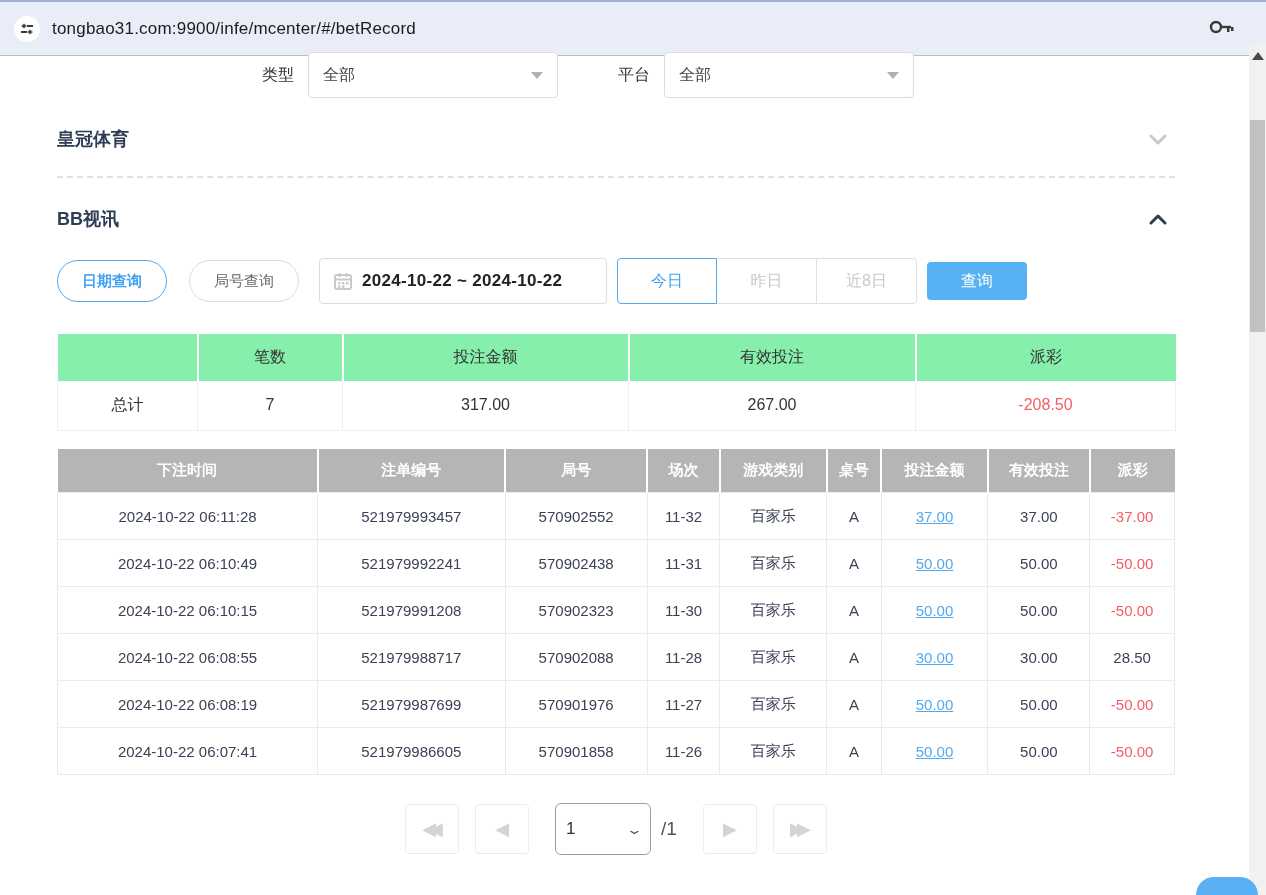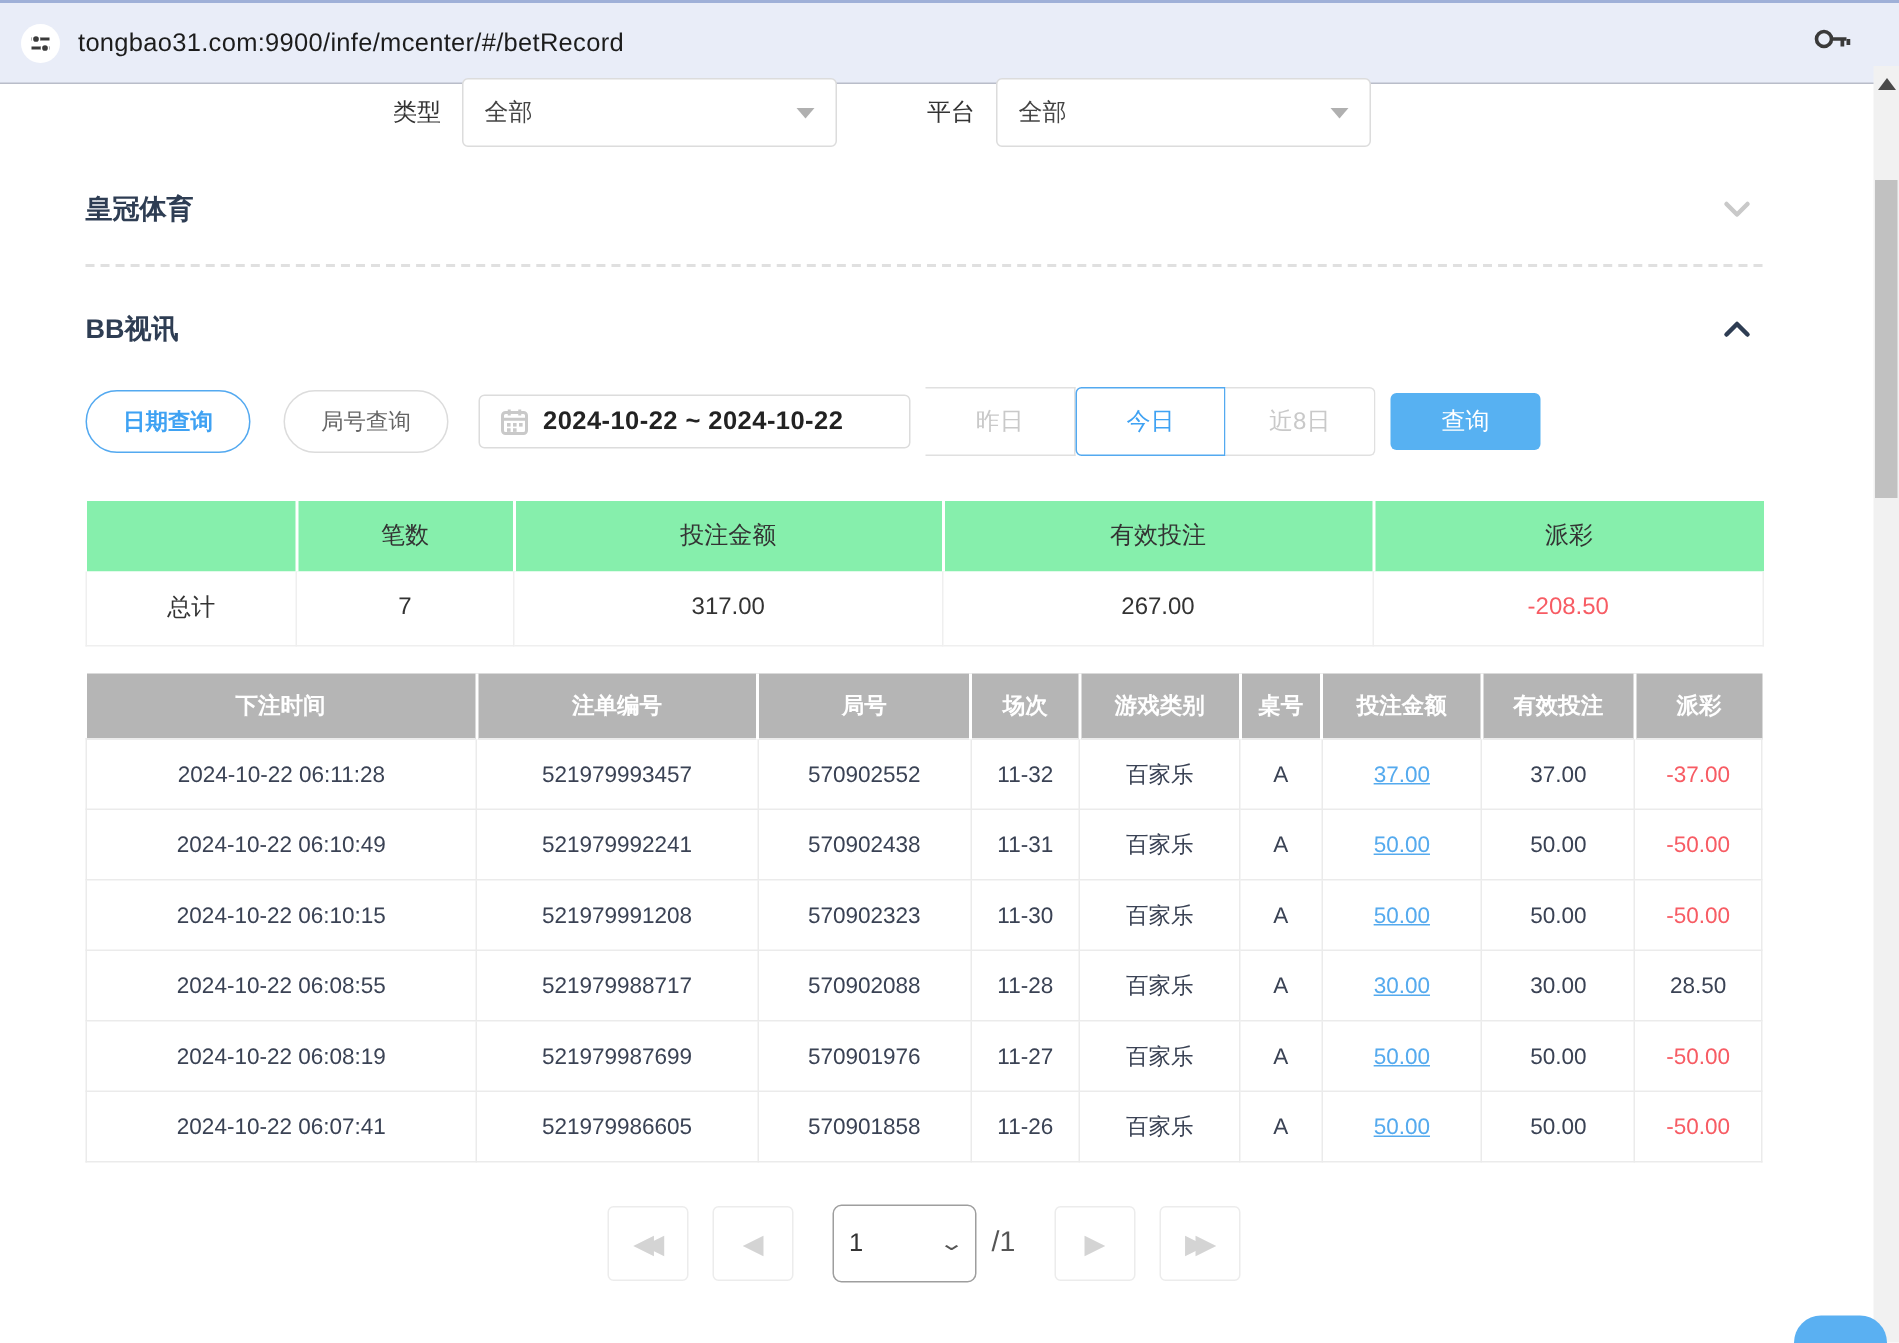--- a/index.html
+++ b/index.html
@@ -39,21 +39,21 @@
   .divider { border-top:2px dashed #e0e0e0; margin:22px 0 0 0; }
   .section-row.second { margin-top:26px; }
   .chev { width:22px; height:22px; margin-right:6px; }
 
   
   .controls { display:flex; align-items:center; margin-top:24px; height:46px; }
   .pill { height:42px; border-radius:21px; display:flex; align-items:center; justify-content:center;
     font-size:15px; padding:0 24px; background:#fff; cursor:pointer; }
   .pill.active { border:1px solid #53a9f0; color:#3fa2f3; font-weight:bold; }
   .pill.inactive { border:1px solid #dcdcdc; color:#666; margin-left:22px; }
-  .date-box { margin-left:20px; width:288px; height:36px; border:1px solid #dcdcdc; border-radius:4px;
+  .date-box { margin-left:20px; width:288px; height:46px; border:1px solid #dcdcdc; border-radius:4px;
     display:flex; align-items:center; padding:0 14px; background:#fff; }
   .date-text { font-size:17px; font-weight:bold; color:#222; margin-left:10px; letter-spacing:0.3px; }
   .seg-group { display:flex; margin-left:10px; height:46px; }
   .seg-btn { width:100px; height:46px; display:flex; align-items:center; justify-content:center;
     font-size:16px; background:#fff; border:1px solid #e0e0e0; border-left:none; }
   .seg-btn.active { border:1px solid #53a9f0; border-radius:4px 0 0 4px; color:#3fa2f3; }
   .seg-btn.mid { color:#c9c9c9; }
   .seg-btn.last { color:#c9c9c9; border-radius:0 4px 4px 0; }
   .search-btn { margin-left:10px; width:100px; height:38px; background:#57b1f2; border:none;
     border-radius:4px; color:#fff; font-size:16px; display:flex; align-items:center; justify-content:center; cursor:pointer; }
@@ -163,22 +163,22 @@
         <line x1="12.5" y1="1" x2="12.5" y2="5" stroke="#c9c9c9" stroke-width="2"></line>
         <rect x="4" y="10" width="2.4" height="2.4" fill="#c9c9c9"></rect>
         <rect x="8" y="10" width="2.4" height="2.4" fill="#c9c9c9"></rect>
         <rect x="12" y="10" width="2.4" height="2.4" fill="#c9c9c9"></rect>
         <rect x="4" y="13.5" width="2.4" height="2.4" fill="#c9c9c9"></rect>
         <rect x="8" y="13.5" width="2.4" height="2.4" fill="#c9c9c9"></rect>
       </svg>
       <span class="date-text">2024-10-22 ~ 2024-10-22</span>
     </div>
     <div class="seg-group">
+      <div class="seg-btn active" style="border-left:1px solid #53a9f0;">今日</div>
       <div class="seg-btn mid">昨日</div>
-      <div class="seg-btn active" style="border-left:1px solid #53a9f0;">今日</div>
       <div class="seg-btn last">近8日</div>
     </div>
     <button class="search-btn">查询</button>
   </div>
 
   <table class="summary">
     <colgroup>
         <col style="width:140px">
         <col style="width:145px">
         <col style="width:286px">

